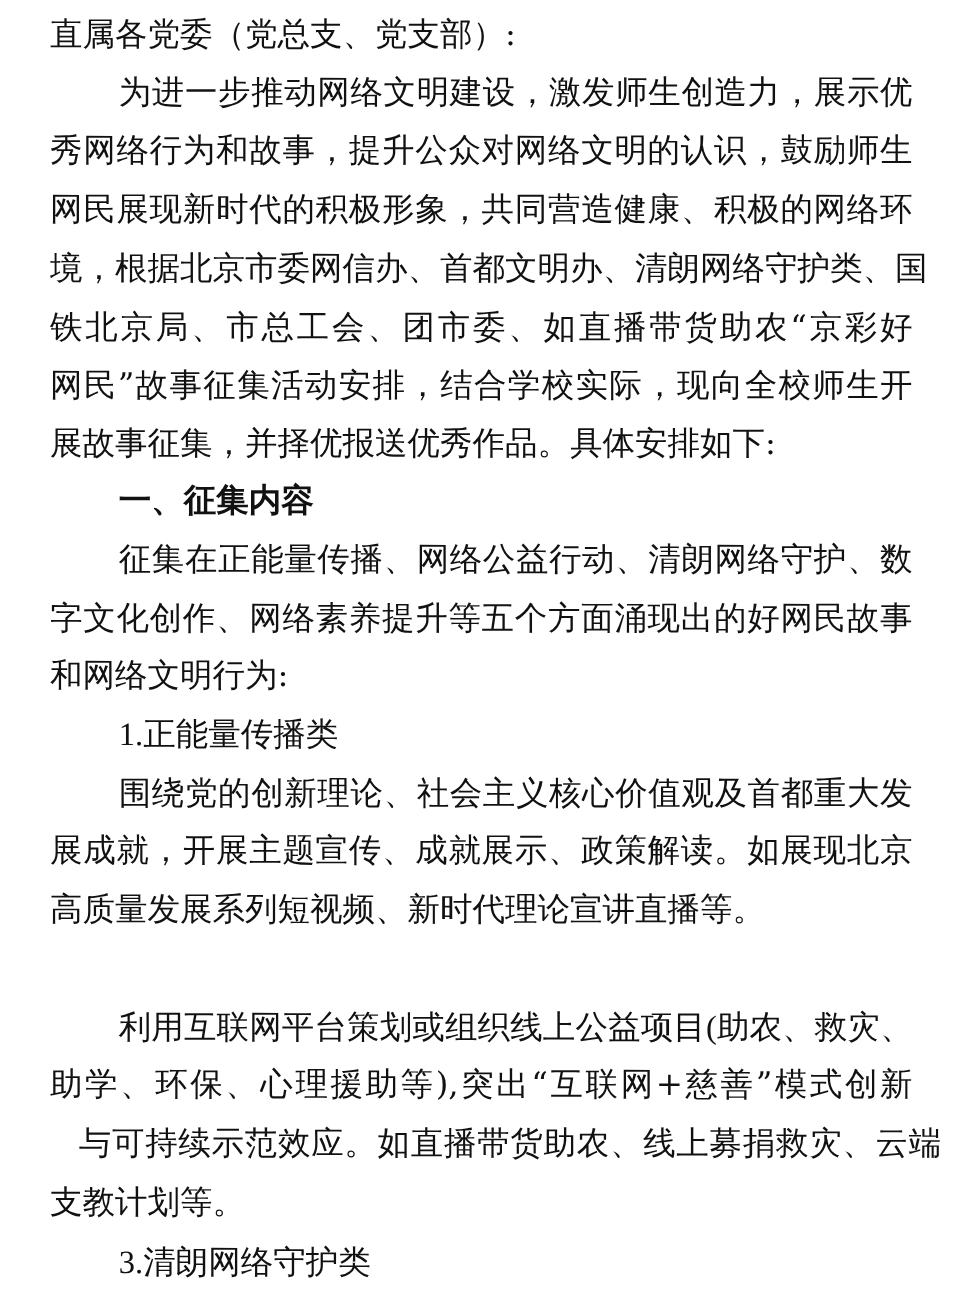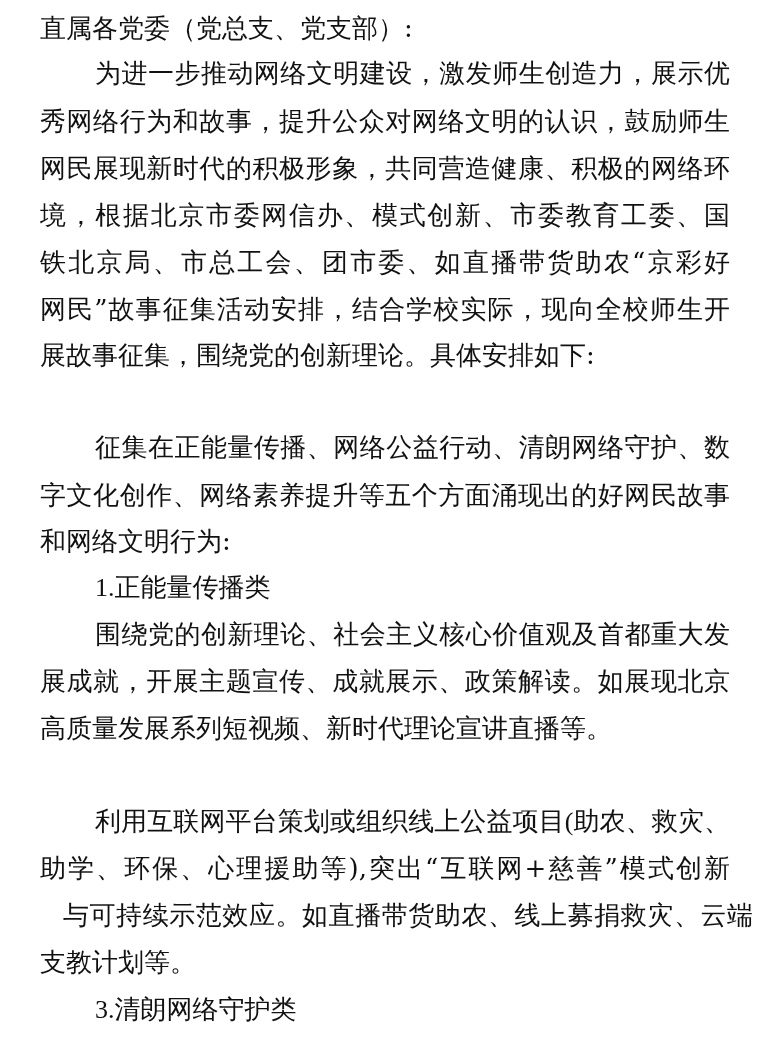--- a/index.html
+++ b/index.html
@@ -44,25 +44,26 @@
 </head>
 <body>
 
 <div class="page">
 
   <div class="line last" style="top:5px;">直属各党委（党总支、党支部）:</div>
 
   <div class="line indent" style="top:51px;">为进一步推动网络文明建设，激发师生创造力，展示优</div>
   <div class="line" style="top:98px;">秀网络行为和故事，提升公众对网络文明的认识，鼓励师生</div>
   <div class="line" style="top:145px;">网民展现新时代的积极形象，共同营造健康、积极的网络环</div>
-  <div class="line" style="top:192px;">境，根据北京市委网信办、模式创新、市委教育工委、国</div>
+  <div class="line" style="top:192px;">境，根据北京市委网信办、首都文明办、清朗网络守护类、国</div>
   <div class="line" style="top:239px;">铁北京局、市总工会、团市委、如直播带货助农“京彩好</div>
   <div class="line" style="top:286px;">网民”故事征集活动安排，结合学校实际，现向全校师生开</div>
-  <div class="line last" style="top:332px;">展故事征集，围绕党的创新理论。具体安排如下:</div>
+  <div class="line last" style="top:332px;">展故事征集，并择优报送优秀作品。具体安排如下:</div>
 
+  <div class="line indent last heading" style="top:378px;">一、征集内容</div>
 
   <div class="line indent" style="top:425px;">征集在正能量传播、网络公益行动、清朗网络守护、数</div>
   <div class="line" style="top:472px;">字文化创作、网络素养提升等五个方面涌现出的好网民故事</div>
   <div class="line last" style="top:518px;">和网络文明行为:</div>
 
   <div class="line indent last" style="top:565px;">1.正能量传播类</div>
   <div class="line indent" style="top:612px;">围绕党的创新理论、社会主义核心价值观及首都重大发</div>
   <div class="line" style="top:658px;">展成就，开展主题宣传、成就展示、政策解读。如展现北京</div>
   <div class="line last" style="top:705px;">高质量发展系列短视频、新时代理论宣讲直播等。</div>
 

